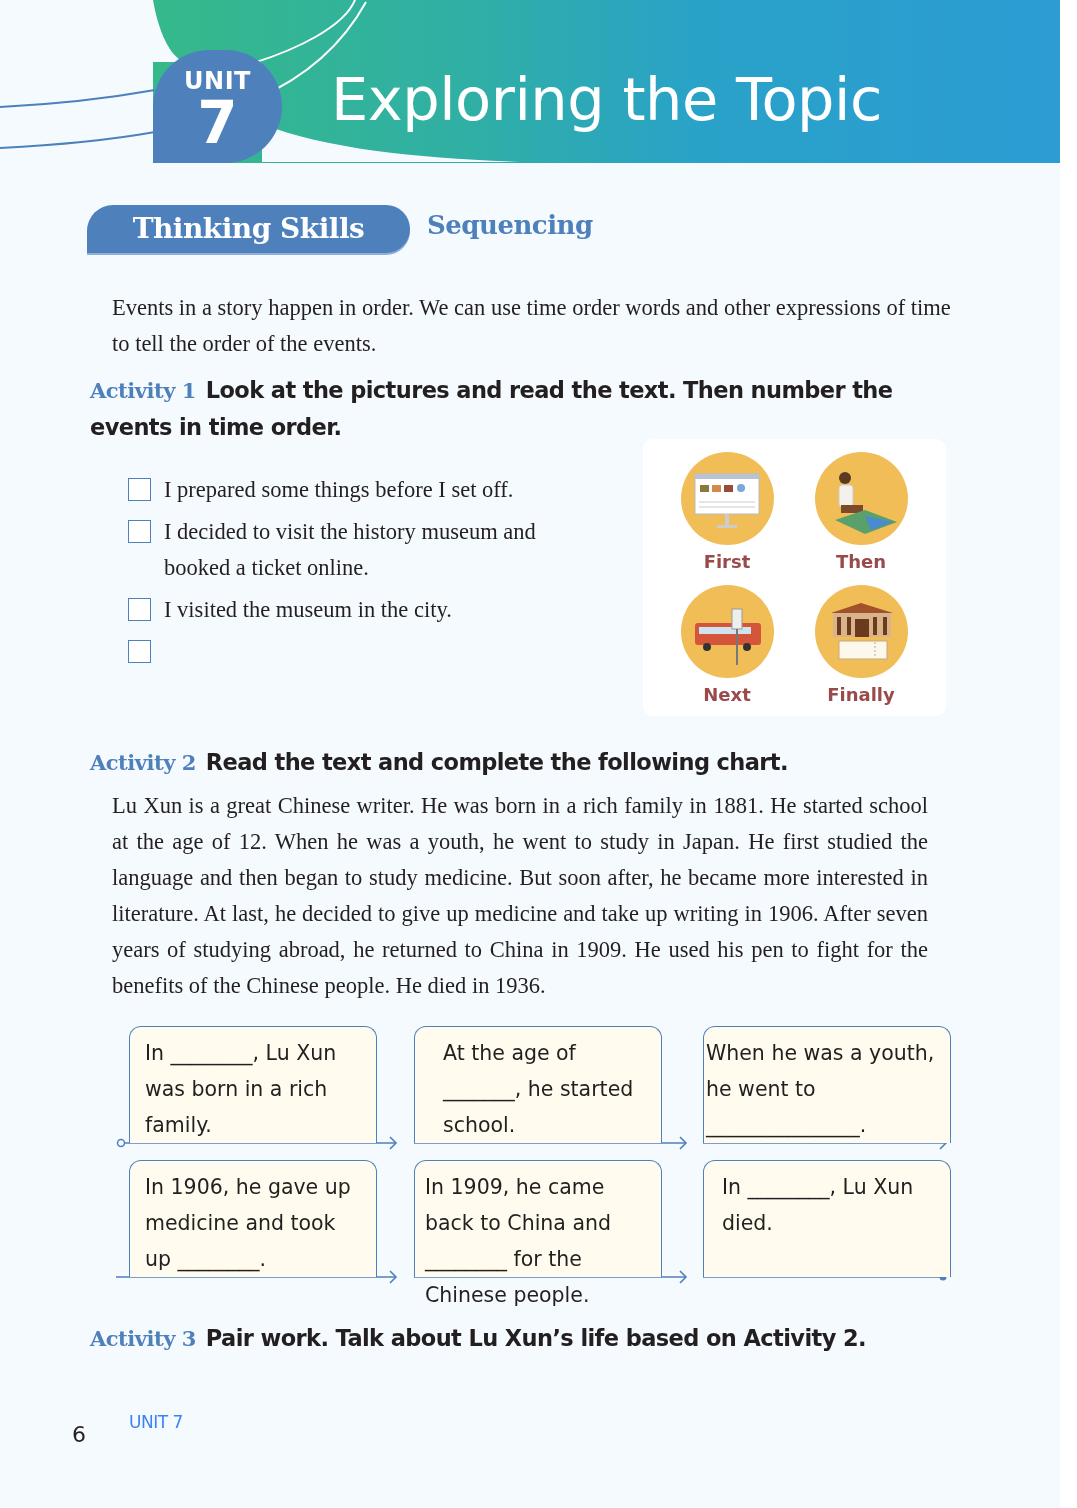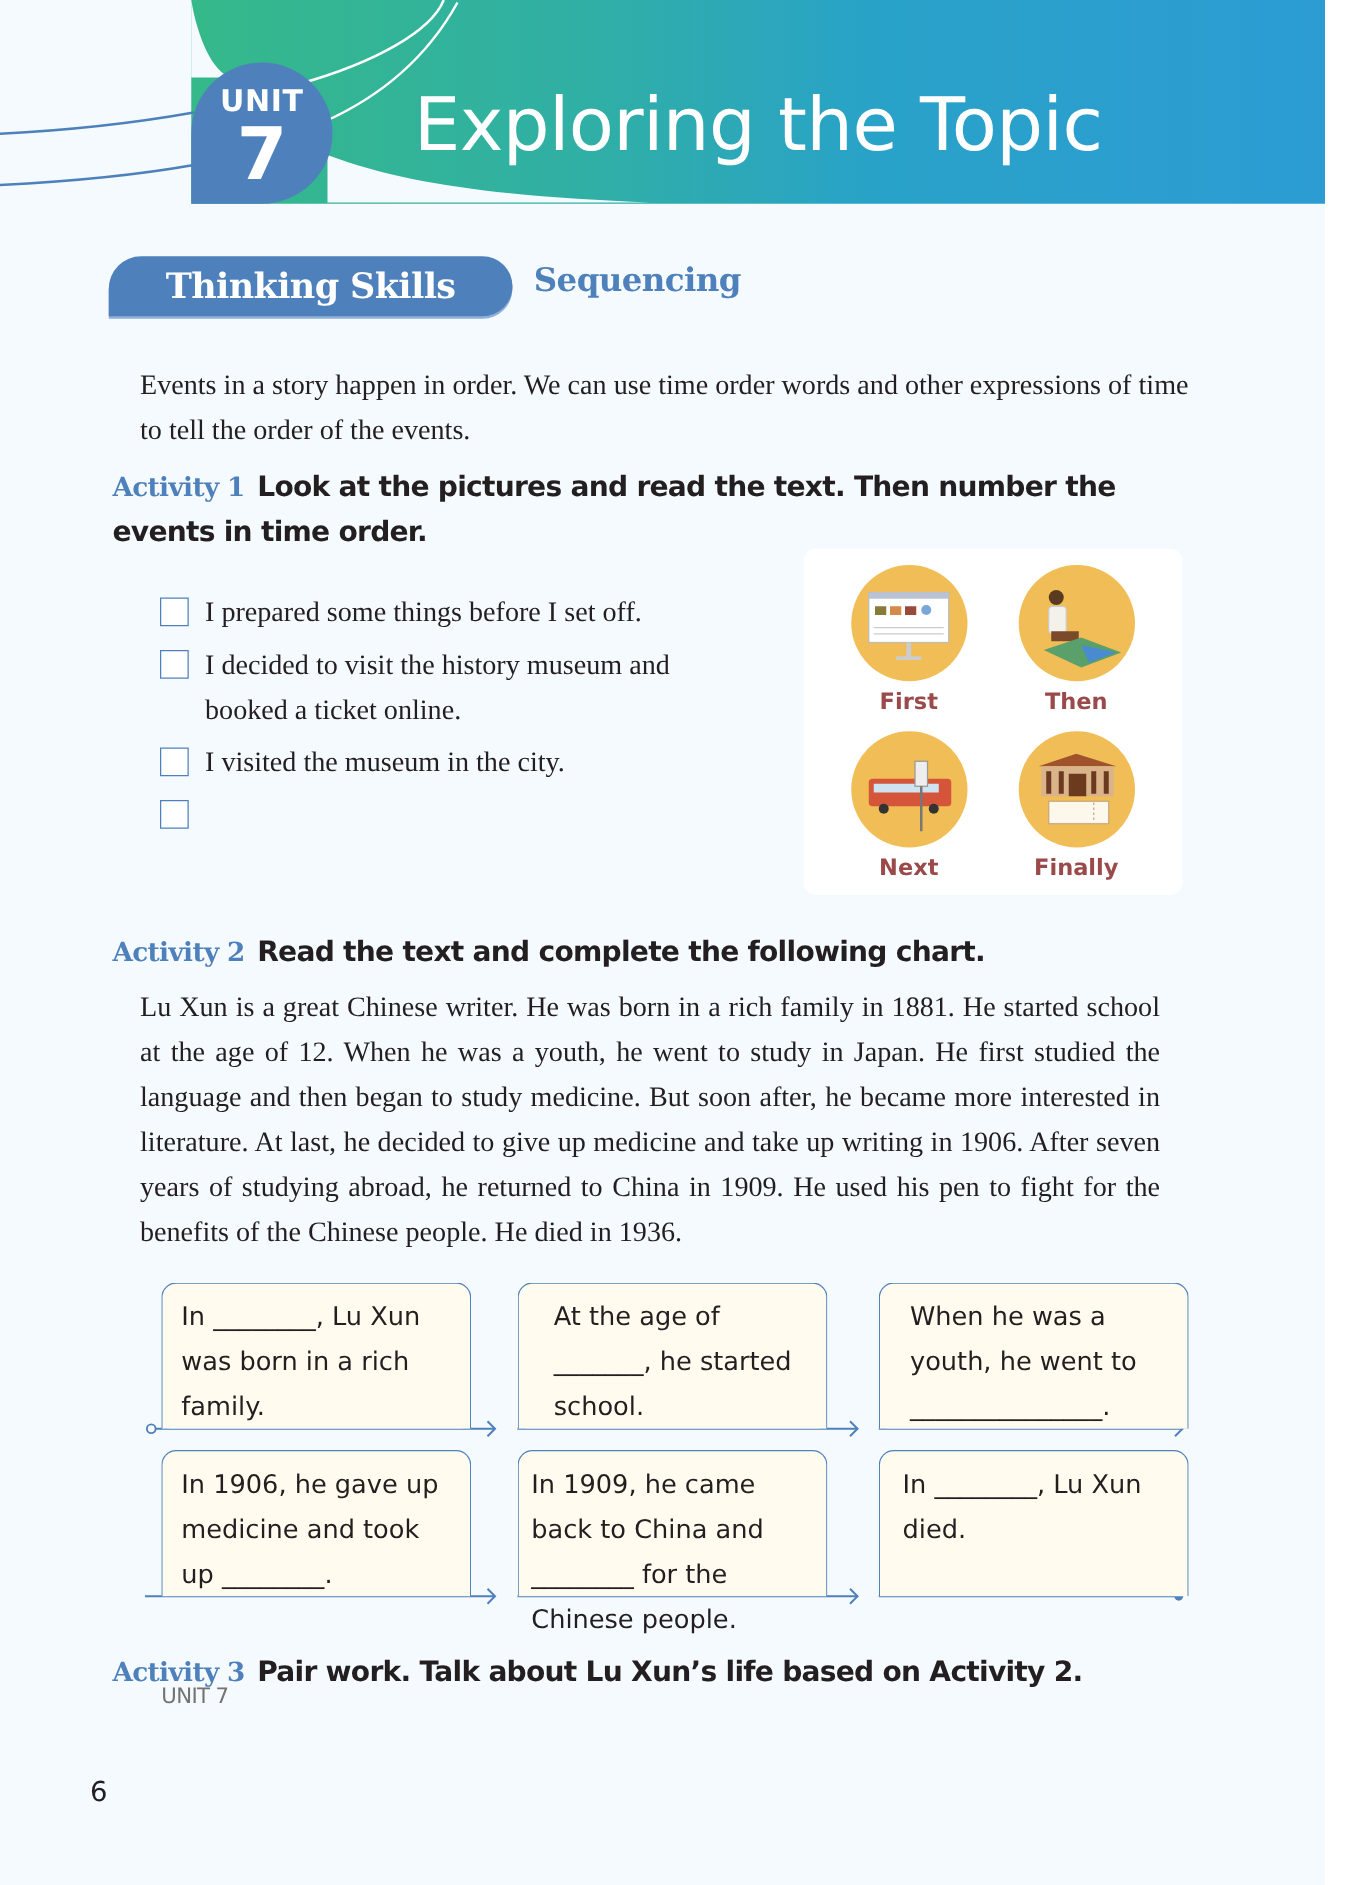--- a/index.html
+++ b/index.html
@@ -18,21 +18,21 @@
       background: linear-gradient(90deg, #35b98a 0%, #30afa5 35%, #29a2c8 60%, #2c9cd3 100%);
       border-bottom-left-radius: 0;
     }
     .banner-curve {
       position: absolute; left: 0; top: 0; width: 1077px; height: 175px;
     }
     .unit-badge {
       position: absolute; left: 153px; top: 50px; width: 113px; height: 113px;
       background: #4e81bb;
       border-top-left-radius: 57px; border-top-right-radius: 57px; border-bottom-right-radius: 57px;
-      color: #fff; text-align: center;
+      color: #fff; text-align: center; padding-left: 16px;
     }
     .unit-badge .unit-word {
       position: absolute; left: 0; right: 0; top: 17px;
       font-family: "DejaVu Sans", sans-serif; font-weight: bold; font-size: 24px; letter-spacing: 0.5px;
     }
     .unit-badge .unit-num {
       position: absolute; left: 0; right: 0; top: 38px;
       font-family: "DejaVu Sans", sans-serif; font-weight: bold; font-size: 58px; line-height: 70px;
     }
     .page-title {
@@ -93,21 +93,21 @@
     .tl-box {
       position: absolute; width: 248px; height: 117px;
       background: #fffbee; border: 1.5px solid #4e81bb; border-bottom: none;
       border-top-left-radius: 12px; border-top-right-radius: 12px;
       box-sizing: border-box; padding: 8px 14px 0 15px;
       font-family: "DejaVu Sans", sans-serif; font-size: 20.5px; line-height: 36px; color: #231f20;
     }
     .timeline-svg { position: absolute; left: 0; top: 0; width: 1077px; height: 1508px; pointer-events: none; }
 
     .footer-num { position: absolute; left: 72px; top: 1422px; font-family: "DejaVu Sans", sans-serif; font-size: 22px; color: #231f20; }
-    .footer-unit { position: absolute; left: 129px; top: 1347px; font-family: "DejaVu Sans", sans-serif; font-size: 17px; color: #737373; letter-spacing: -0.5px; }
+    .footer-unit { position: absolute; left: 129px; top: 1412px; font-family: "DejaVu Sans", sans-serif; font-size: 17px; color: #3b82f6; letter-spacing: -0.5px; }
   </style>
 </head>
 <body>
 
 <div class="page"></div>
 
 <div class="banner"></div>
 <svg class="banner-curve" viewBox="0 0 1077 175">
 
   <path d="M153 0 L153 163 L262 163 C300 175 340 158 400 148 C470 138 560 150 640 162 L153 162 Z" fill="#f5faff" opacity="0"></path>
@@ -237,21 +237,21 @@
   <circle cx="121" cy="1143" r="3.5" fill="#f5faff" stroke="#4e81bb" stroke-width="1.5"></circle>
   <circle cx="943" cy="1277" r="3.5" fill="#4e81bb"></circle>
 </svg>
 
 <div class="tl-box" style="left:129px; top:1026px;">
   <span>In </span><span>________</span><span>, Lu Xun was born in a rich family.</span>
 </div>
 <div class="tl-box" style="left:414px; top:1026px; padding-left:28px;">
   <span>At the age of </span><span>_______</span><span>, he started school.</span>
 </div>
-<div class="tl-box" style="left:703px; top:1026px; padding-left:24px;">
+<div class="tl-box" style="left:703px; top:1026px; padding-left:2px;">
   <span>When he was a youth, he went to </span><span>_______________</span><span>.</span>
 </div>
 <div class="tl-box" style="left:129px; top:1160px;">
   <span>In 1906, he gave up medicine and took up </span><span>________</span><span>.</span>
 </div>
 <div class="tl-box" style="left:414px; top:1160px; padding-left:10px;">
   <span>In 1909, he came back to China and </span><span>________</span><span> for the Chinese people.</span>
 </div>
 <div class="tl-box" style="left:703px; top:1160px; padding-left:18px;">
   <span>In </span><span>________</span><span>, Lu Xun died.</span>

